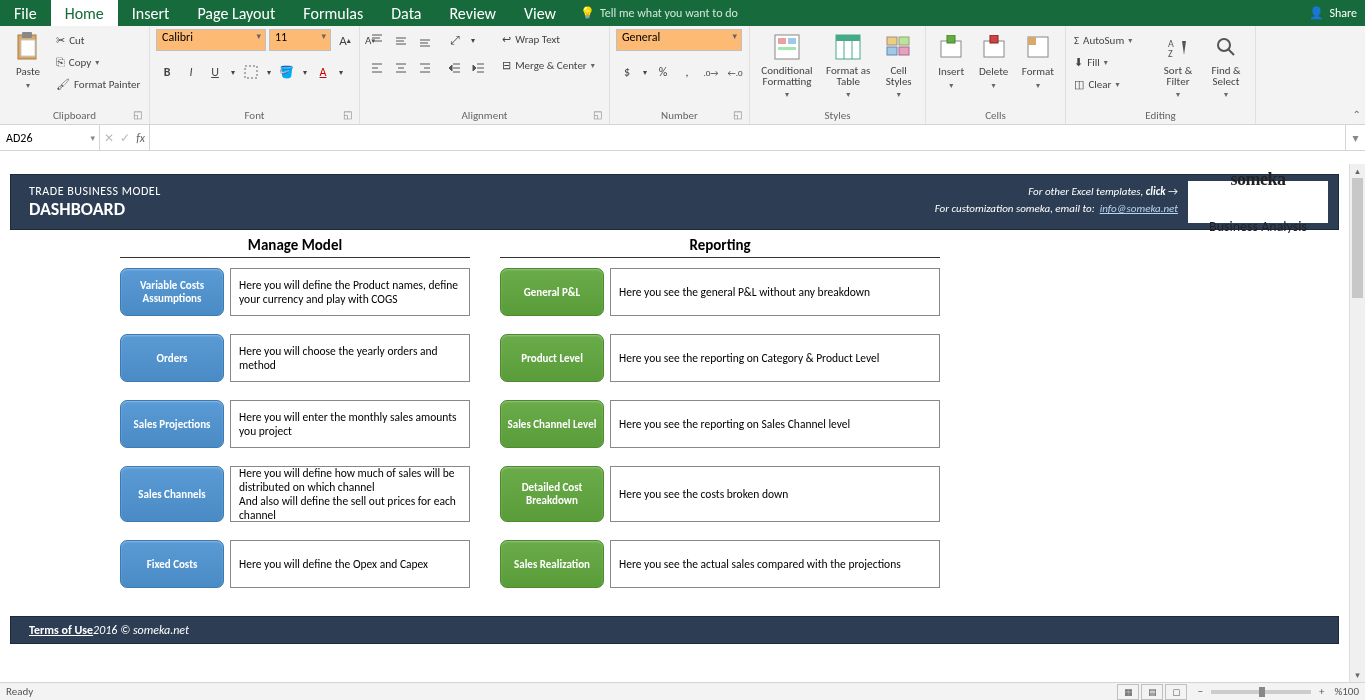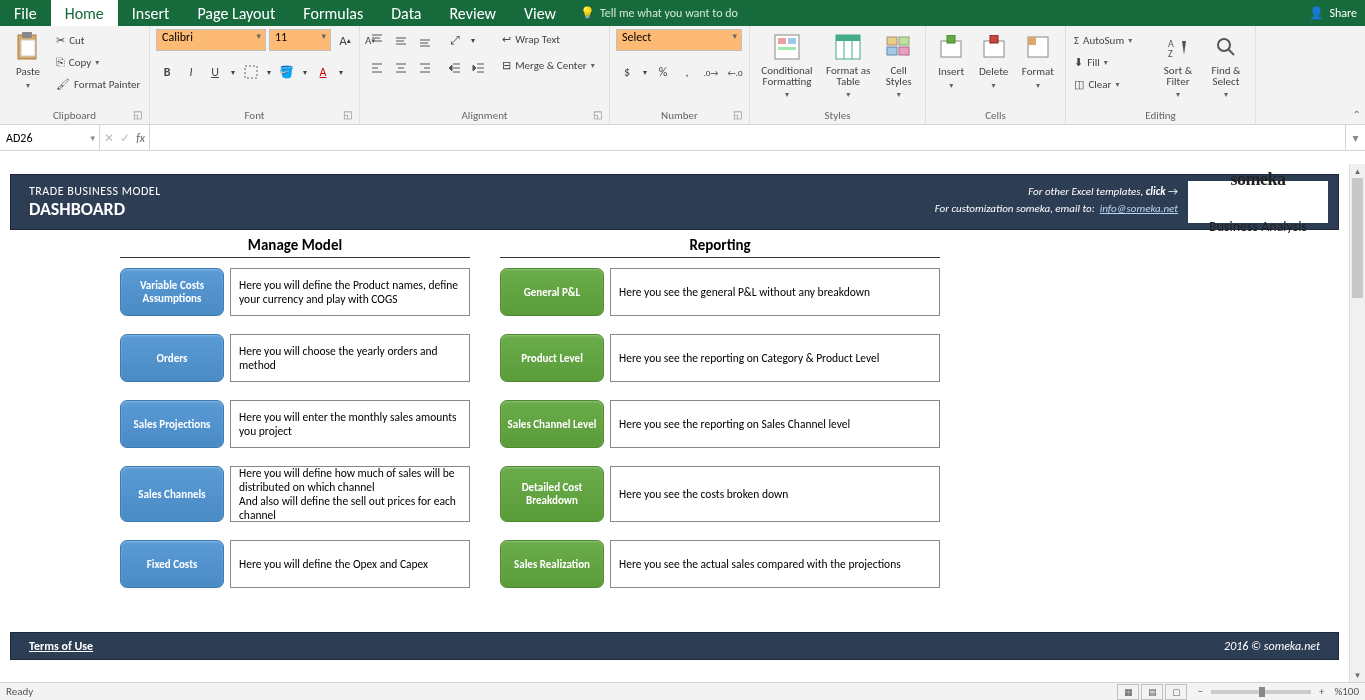--- a/index.html
+++ b/index.html
@@ -55,32 +55,32 @@
 .dash-header .left { padding-left: 18px; }
 .dash-header .subtitle { font-size: 12px; letter-spacing: 0.5px; }
 .dash-header .title { font-size: 18px; font-weight: bold; }
 .dash-header .right { position: absolute; right: 160px; top: 8px; text-align: right; font-size: 11px; font-style: italic; line-height: 17px; }
 .dash-header .right a { color: #b8d4f0; text-decoration: underline; }
 .dash-header .arrow-r { font-style: normal; }
 .logo-box { position: absolute; right: 10px; top: 6px; bottom: 6px; width: 140px; background: #fff; display: flex; flex-direction: column; align-items: center; justify-content: center; color: #222; }
 .logo-box .brand { font-size: 18px; font-weight: bold; font-family: Georgia, serif; letter-spacing: -0.5px;}
 .logo-box .tag { font-size: 14px; margin-top: 28px; }
 
-.dash-body { margin: 0 10px; padding: 6px 0 26px 0; display: flex; gap: 30px; }
+.dash-body { margin: 0 10px; padding: 6px 0 10px 0; display: flex; gap: 30px; }
 .col { flex: 0 0 auto; width: 460px; padding-left: 110px; }
 .col.right { width: 440px; padding-left: 0; }
 .col-header { font-size: 15px; font-weight: bold; text-align: center; border-bottom: 1px solid #333; margin-bottom: 10px; padding-bottom: 3px; }
 
 .row-item { display: flex; gap: 6px; margin-bottom: 18px; align-items: stretch; height: 48px; }
 .btn-blue, .btn-green { width: 104px; border-radius: 7px; color: #fff; font-size: 11px; font-weight: bold; display: flex; align-items: center; justify-content: center; text-align: center; padding: 4px; line-height: 13px; box-shadow: inset 0 1px 2px rgba(255,255,255,0.3); }
 .btn-blue { background: linear-gradient(#5a9bd5, #4a8bc5); border: 1px solid #3a7bb5; }
 .btn-green { background: linear-gradient(#6aab4a, #5a9b3a); border: 1px solid #4a8b2a; }
 .desc-box { flex: 1; border: 1px solid #888; padding: 4px 8px; font-size: 11.5px; display: flex; align-items: center; line-height: 14px; }
 
-.dash-footer { margin: 0 10px 10px 10px; background: #2d3e54; height: 28px; display: flex; align-items: center; justify-content: space-between; color: #fff; padding: 12px 18px; font-size: 12px; border: 1px solid #1e2a3a; }
+.dash-footer { margin: 0 10px 10px 10px; background: #2d3e54; height: 28px; display: flex; align-items: center; color: #fff; padding: 12px 18px; font-size: 12px; border: 1px solid #1e2a3a; }
 .dash-footer .terms { text-decoration: underline; font-weight: bold; }
 .dash-footer .copy { font-style: italic; }
 
 
 .status-bar { position: absolute; bottom: 0; left: 0; right: 0; height: 18px; background: #f3f3f3; border-top: 1px solid #d4d4d4; display: flex; align-items: center; font-size: 11px; color: #555; padding: 0 6px; }
 .status-bar .spacer { flex: 1; }
 .view-btns { display: flex; gap: 2px; margin-right: 10px; }
 .view-btn { width: 22px; height: 16px; border: 1px solid #c0c0c0; display: flex; align-items: center; justify-content: center; font-size: 9px; }
 .zoom-slider { width: 100px; height: 4px; background: #ccc; position: relative; margin: 0 8px; }
 .zoom-slider .thumb { position: absolute; left: 48px; top: -3px; width: 6px; height: 10px; background: #888; }
@@ -278,21 +278,21 @@
             <span style="font-size:8px;color:#666">▾</span>
           </div>
       </div>
     </div>
     <div class="ribbon-group-label">Alignment</div>
     <div class="launcher">◱</div>
   </div>
 
   <div class="ribbon-group" style="width:140px">
     <div class="ribbon-group-body" style="flex-direction:column">
-      <div class="font-select dd-arrow" style="width:126px">Select</div>
+      <div class="font-select dd-arrow" style="width:126px">General</div>
       <div style="display:flex;gap:2px;margin-top:6px">
         <div class="fbtn">$</div>
         <div class="fbtn" style="width:10px;font-size:8px">▾</div>
         <div class="fbtn">%</div>
         <div class="fbtn">,</div>
         <div class="fbtn" style="font-size:9px">.0→</div>
         <div class="fbtn" style="font-size:9px">←.0</div>
       </div>
     </div>
     <div class="ribbon-group-label">Number</div>

